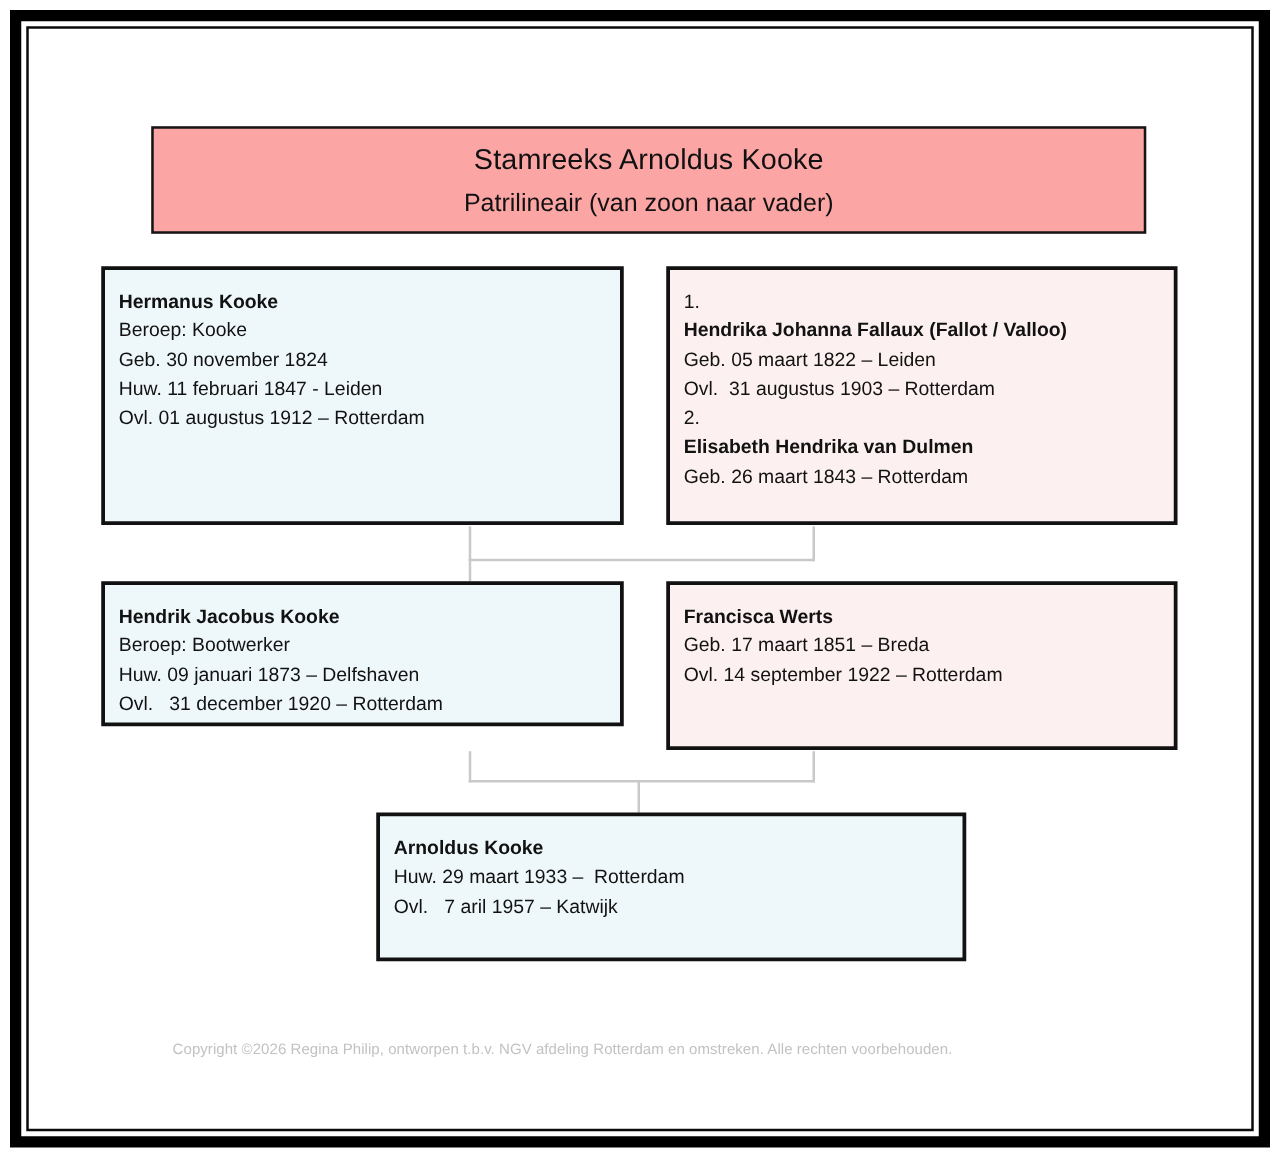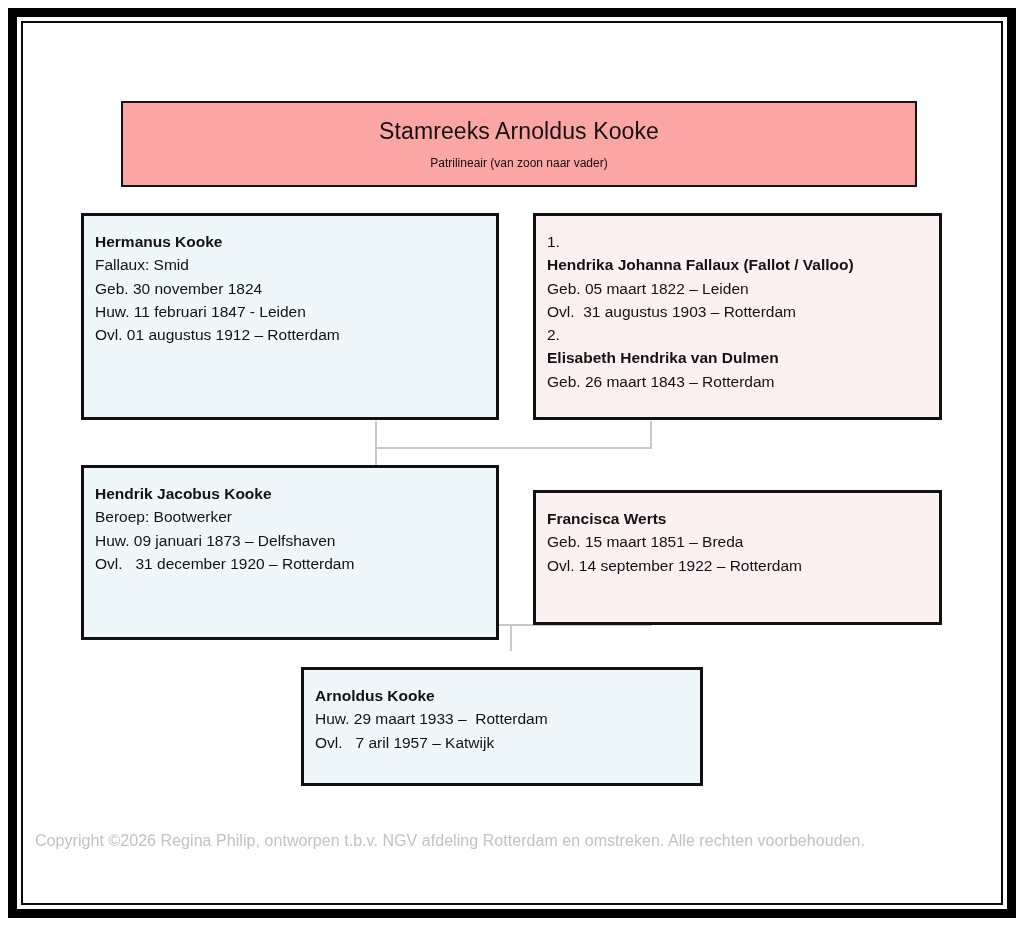--- a/index.html
+++ b/index.html
@@ -53,21 +53,21 @@
     justify-content: center;
     margin-top: 15px;
   }
   .title-main {
     font-size: 23px;
     color: #111111;
     letter-spacing: .1px;
     margin-bottom: 11px;
   }
   .title-sub {
-    font-size: 12px;
+    font-size: 20px;
     color: #111111;
   }
 
   
   .person-box {
     position: absolute;
     box-sizing: border-box;
     border: 3px solid #111111;
     padding: 14px 0 0 11px;
     z-index: 3;
@@ -92,21 +92,21 @@
   .conn.v { width: 2px; }
   .conn.h { height: 2px; }
 
   
   .footer {
     position: absolute;
     left: 0;
     top: 832px;
     width: 900px;
     text-align: center;
-    font-size: 16px;
+    font-size: 12px;
     color: #c2c2c2;
     letter-spacing: .05px;
   }
 </style>
 </head>
 <body>
 
 <div id="page">
 
   <div class="frame-outer"></div>
@@ -122,50 +122,50 @@
   <div class="conn v" style="left:650px; top:421px; height:28px;"></div>
   <div class="conn v" style="left:375px; top:447px; height:22px;"></div>
 
   <div class="conn v" style="left:375px; top:601px; height:25px;"></div>
   <div class="conn h" style="left:375px; top:624px; width:277px;"></div>
   <div class="conn v" style="left:650px; top:601px; height:25px;"></div>
   <div class="conn v" style="left:510px; top:624px; height:27px;"></div>
 
   <div class="person-box blue" style="left:81px; top:213px; width:418px; height:207px;">
     <div class="line name">Hermanus Kooke</div>
-    <div class="line">Fallaux: Smid</div>
+    <div class="line">Beroep: Kooke</div>
     <div class="line">Geb. 30 november 1824</div>
     <div class="line">Huw. 11 februari 1847 - Leiden</div>
     <div class="line">Ovl. 01 augustus 1912 – Rotterdam</div>
   </div>
 
   <div class="person-box pink" style="left:533px; top:213px; width:409px; height:207px;">
     <div class="line">1.</div>
     <div class="line name">Hendrika Johanna Fallaux (Fallot / Valloo)</div>
     <div class="line">Geb. 05 maart 1822 – Leiden</div>
     <div class="line">Ovl.  31 augustus 1903 – Rotterdam</div>
     <div class="line">2.</div>
     <div class="line name">Elisabeth Hendrika van Dulmen</div>
     <div class="line">Geb. 26 maart 1843 – Rotterdam</div>
   </div>
 
-  <div class="person-box blue" style="left:81px; top:465px; width:418px; height:175px;">
+  <div class="person-box blue" style="left:81px; top:465px; width:418px; height:116px;">
     <div class="line name">Hendrik Jacobus Kooke</div>
     <div class="line">Beroep: Bootwerker</div>
     <div class="line">Huw. 09 januari 1873 – Delfshaven</div>
     <div class="line">Ovl.   31 december 1920 – Rotterdam</div>
   </div>
 
-  <div class="person-box pink" style="left:533px; top:465px; width:409px; height:135px;margin-top:25px;">
+  <div class="person-box pink" style="left:533px; top:465px; width:409px; height:135px;">
     <div class="line name">Francisca Werts</div>
-    <div class="line">Geb. 15 maart 1851 – Breda</div>
+    <div class="line">Geb. 17 maart 1851 – Breda</div>
     <div class="line">Ovl. 14 september 1922 – Rotterdam</div>
   </div>
 
-  <div class="person-box blue" style="left:301px; top:650px; width:402px; height:119px;margin-top:17px;">
+  <div class="person-box blue" style="left:301px; top:650px; width:472px; height:119px;">
     <div class="line name">Arnoldus Kooke</div>
     <div class="line">Huw. 29 maart 1933 –  Rotterdam</div>
     <div class="line">Ovl.   7 aril 1957 – Katwijk</div>
   </div>
 
   <div class="footer">Copyright ©2026 Regina Philip, ontworpen t.b.v. NGV afdeling Rotterdam en omstreken. Alle rechten voorbehouden.</div>
 
 </div>
 
 </body></html>

